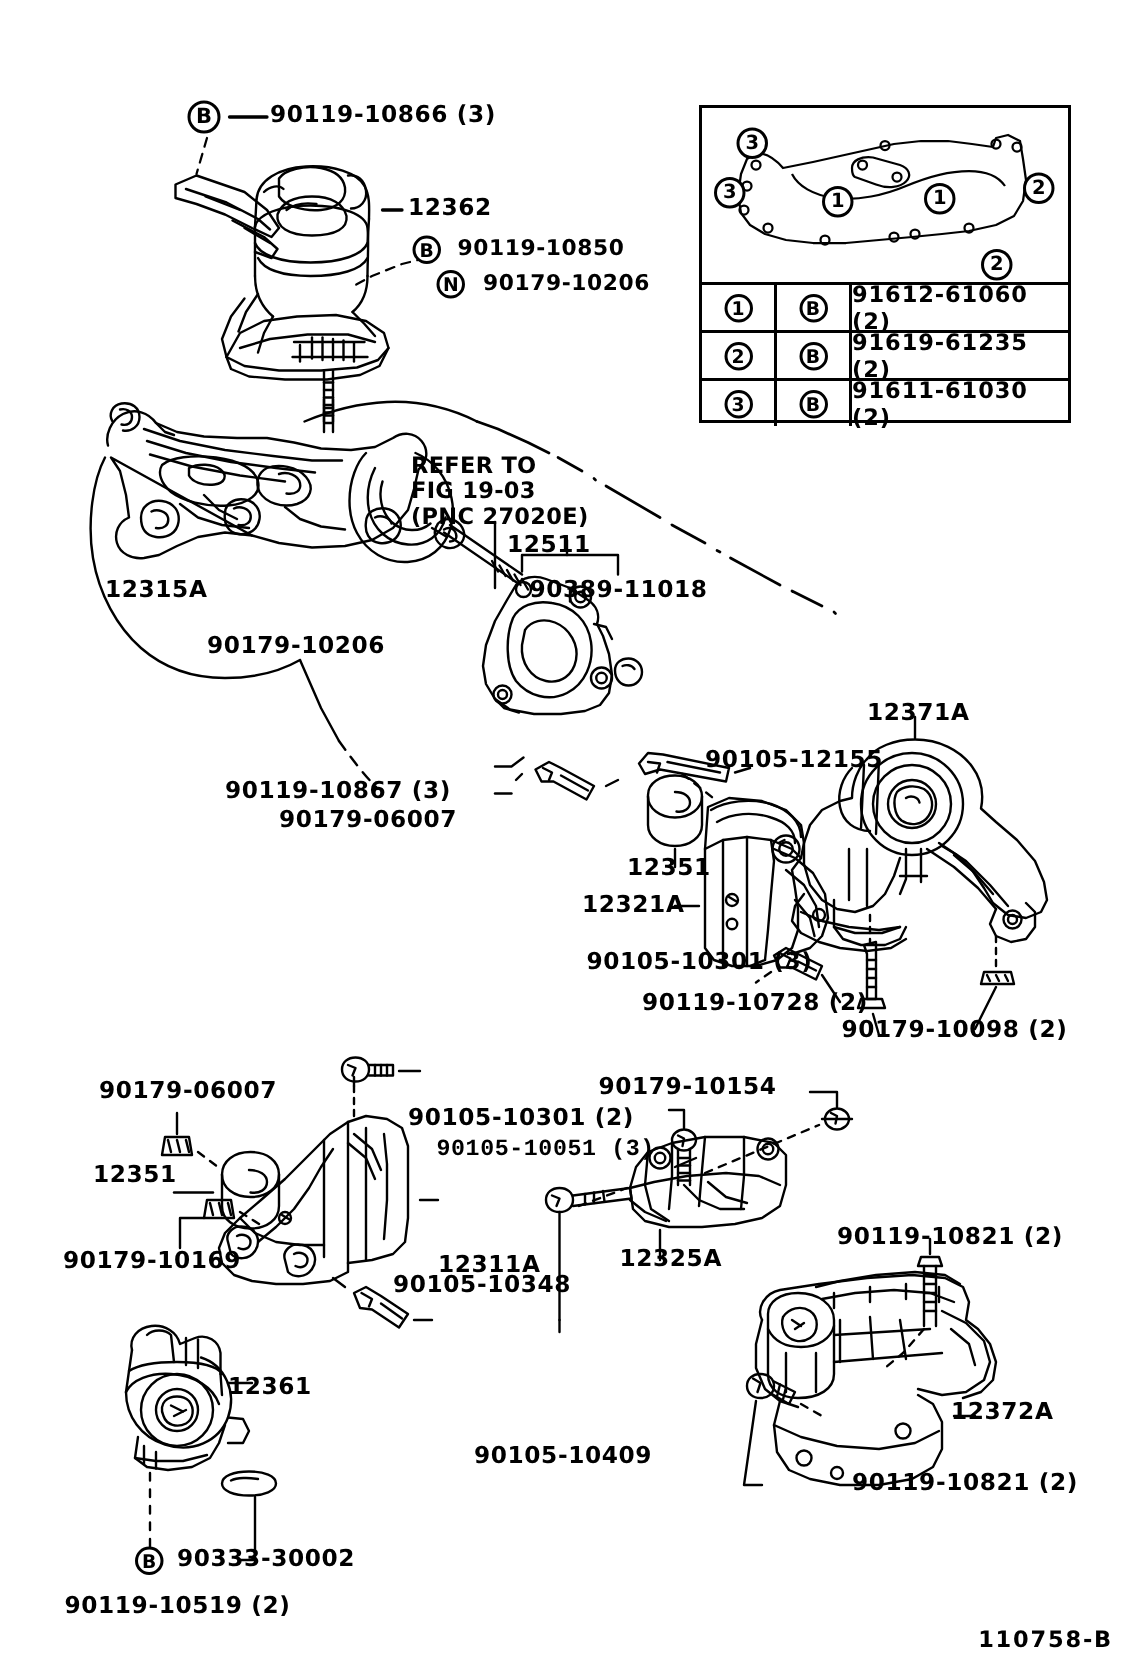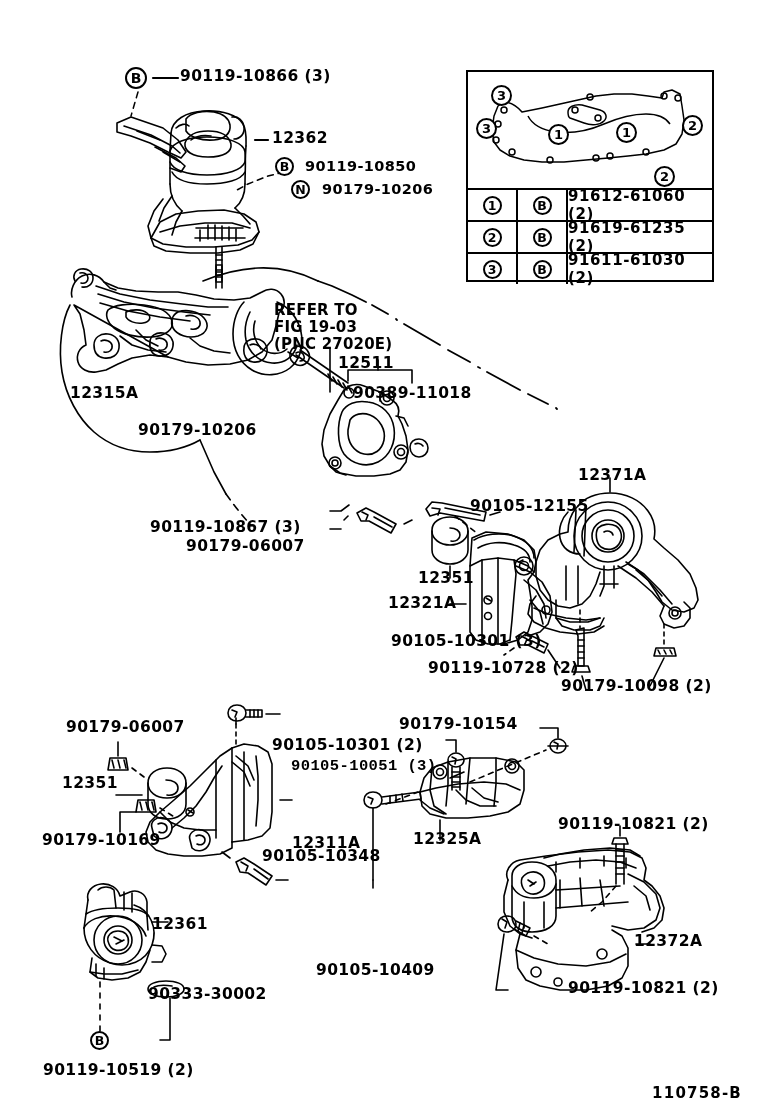--- a/index.html
+++ b/index.html
@@ -703,21 +703,21 @@
   <div class="lbl" style="left:399px;top:716px;">90179-10154</div>
   <div class="lbl" style="left:62px;top:775px;">12351</div>
   <div class="lbl" style="left:291px;top:758px;font-family:Liberation Mono, monospace;">90105-10051 (3)</div>
   <div class="lbl" style="left:42px;top:832px;">90179-10169</div>
   <div class="lbl" style="left:292px;top:835px;">12311A</div>
   <div class="lbl" style="left:413px;top:831px;">12325A</div>
   <div class="lbl" style="left:558px;top:816px;">90119-10821 (2)</div>
   <div class="lbl" style="left:262px;top:848px;">90105-10348</div>
   <div class="lbl" style="left:316px;top:934px;margin-top:28px;">90105-10409</div>
   <div class="lbl" style="left:152px;top:916px;">12361</div>
-  <div class="lbl" style="left:118px;top:986px;margin-left:30px;">90333-30002</div>
+  <div class="lbl" style="left:118px;top:1031px;">90333-30002</div>
   <div class="lbl" style="left:634px;top:933px;">12372A</div>
   <div class="lbl" style="left:568px;top:980px;">90119-10821 (2)</div>
 
   <div class="cmark" style="left:90px;top:1031px;">
       <span>B</span>
     </div>
   <div class="lbl" style="left:43px;top:1062px;">90119-10519 (2)</div>
 
   <div id="keytable" style="left:466px;top:70px;width:248px;height:212px;">
     <div id="keyfig" style="height:118px;">

